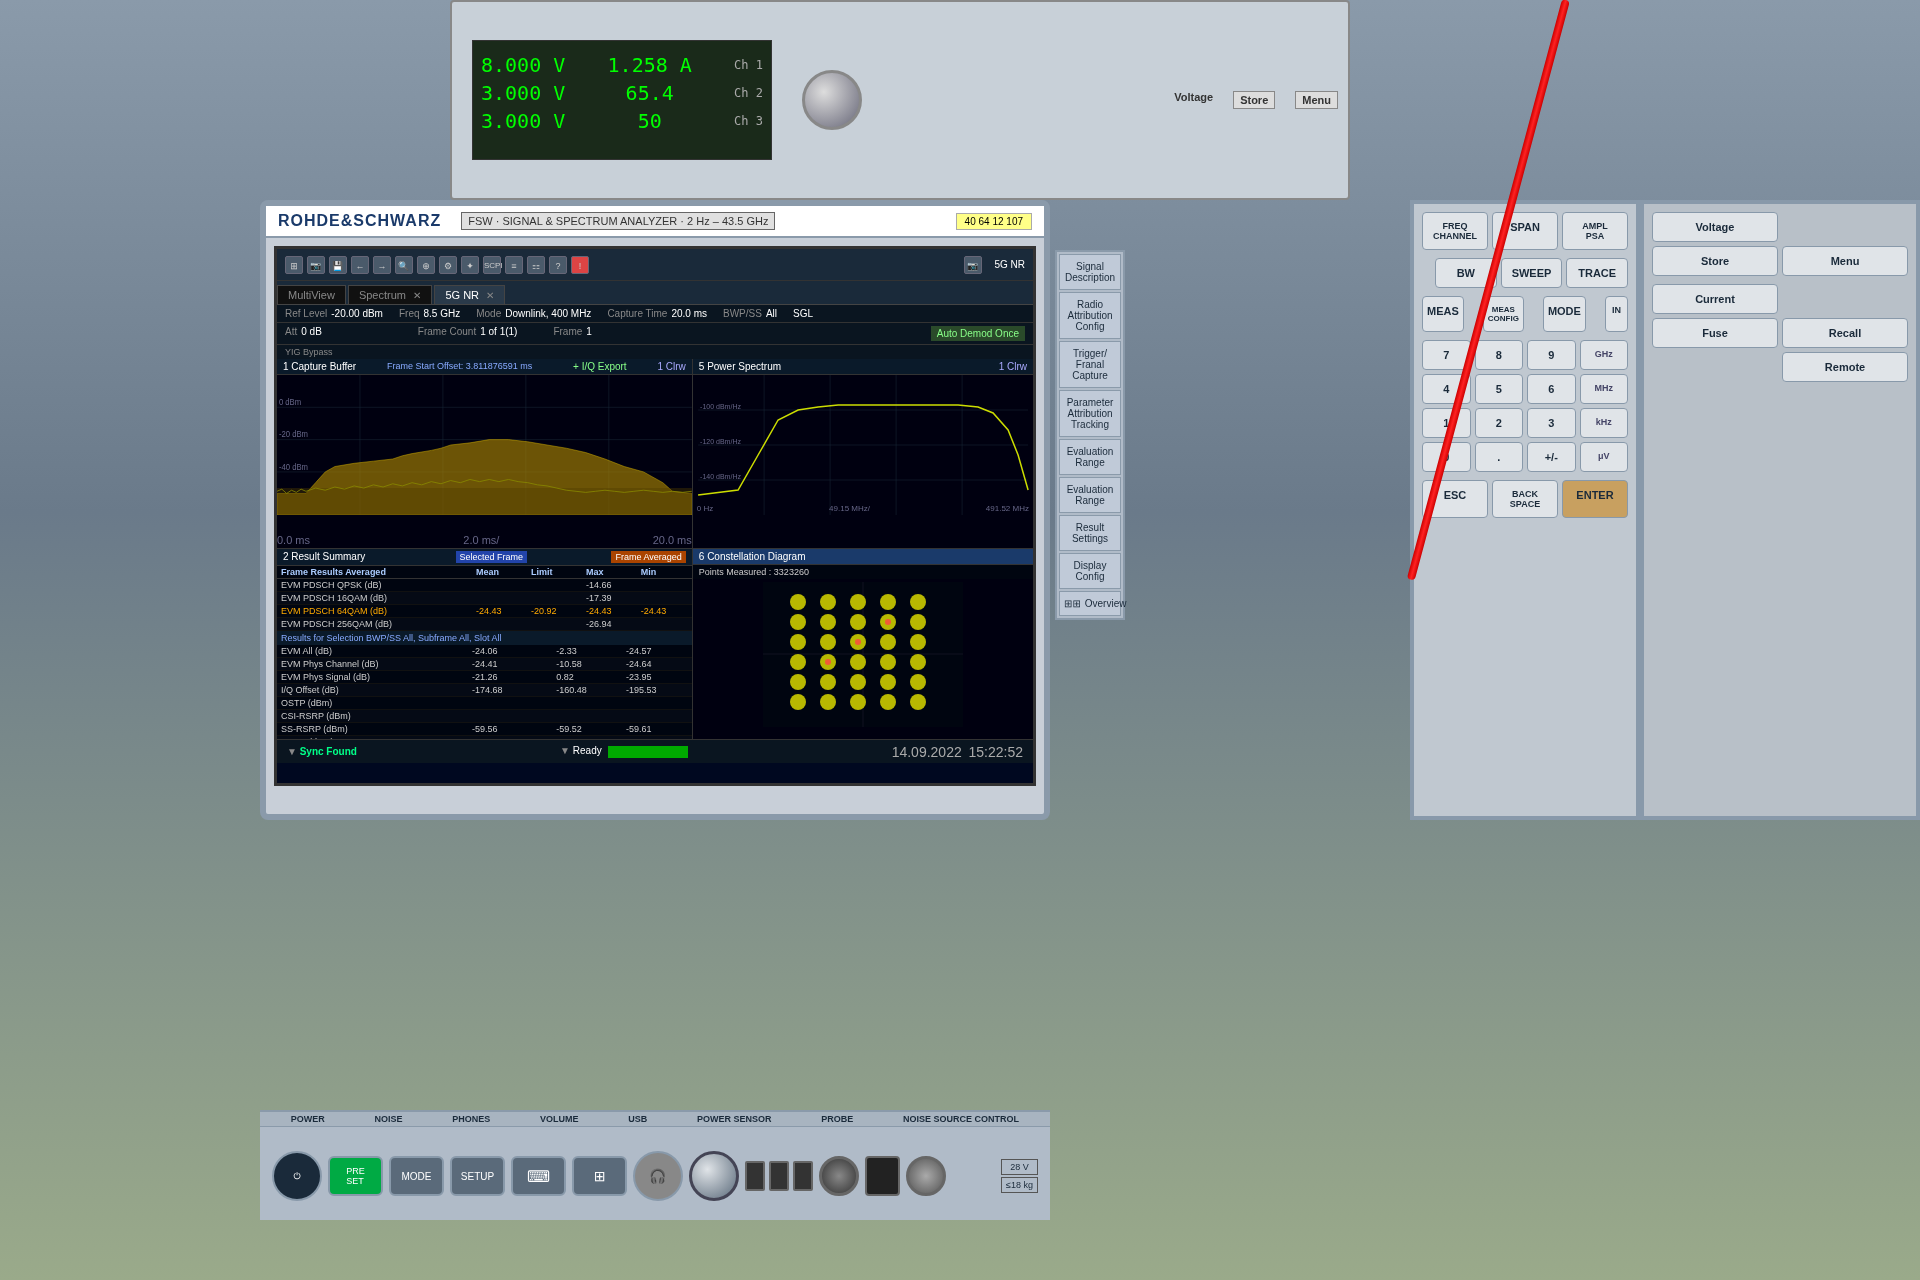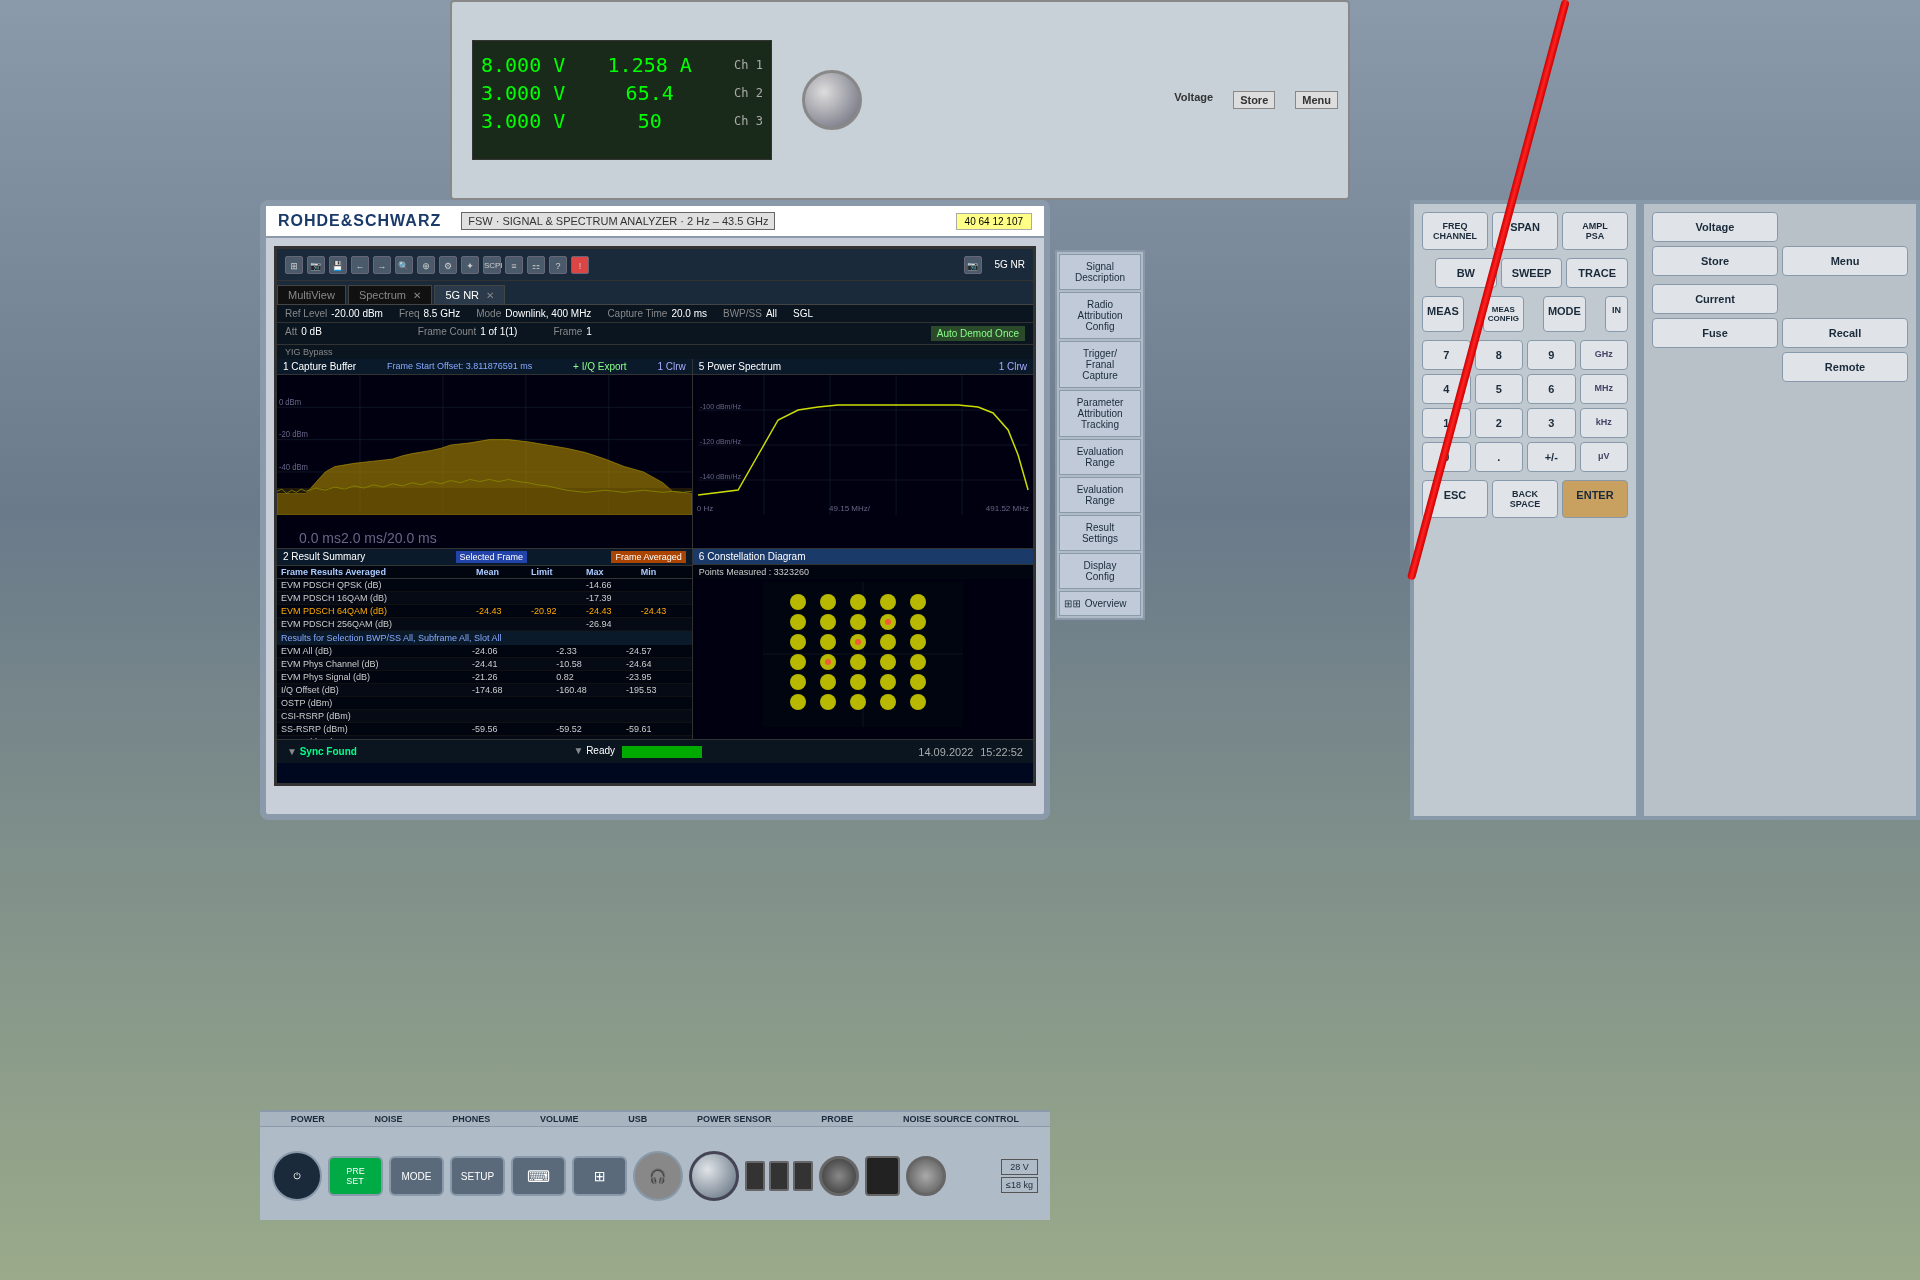--- a/index.html
+++ b/index.html
@@ -218,23 +218,23 @@
     .waveform-svg {
       width: 100%;
       height: 100%;
     }
 
     .waveform-axis {
       position: absolute;
       bottom: 0;
       left: 0; right: 0;
       display: flex;
-      justify-content: flex-start;
-      padding: 2px 22px;
-      font-size: 14px;
+      justify-content: space-between;
+      padding: 2px 0;
+      font-size: 11px;
       color: #668;
     }
 
     
     .panel-power {
       width: 45%;
       background: #000010;
       position: relative;
     }
 
@@ -329,21 +329,21 @@
       color: #00ff88;
       font-weight: bold;
     }
 
     .status-ready {
       color: #ffffff;
     }
 
     .status-date {
       color: #aaaaaa;
-      font-size: 11px;
+      font-size: 14px;
     }
 
     .side-btn {
       background: #c0cad8;
       border: 1px solid #8a9aaa;
       margin: 2px;
       padding: 6px 4px;
       font-size: 10px;
       text-align: center;
       color: #1a2a3a;
@@ -807,21 +807,21 @@
         <span style="background:#00aa00; width:80px; height:12px; display:inline-block; margin-left:4px; vertical-align:middle;"></span>
       </span>
       <span>
         <span class="status-date">14.09.2022</span>
         <span style="margin-left:4px;" class="status-date">15:22:52</span>
       </span>
     </div>
   </div>
 </div>
 
-<div style="position:absolute; top:250px; left:1055px; width:90px; background:#b0bbc8; border:2px solid #8a9aaa; z-index:15;">
+<div style="position:absolute; top:250px; left:1055px; width:70px; background:#b0bbc8; border:2px solid #8a9aaa; z-index:15;">
   <div class="side-btn">Signal
 Description</div>
   <div class="side-btn">Radio
 Attribution
 Config</div>
   <div class="side-btn">Trigger/<br>Franal<br>Capture</div>
   <div class="side-btn">Parameter<br>Attribution<br>Tracking</div>
   <div class="side-btn">Evaluation
 Range</div>
   <div class="side-btn">Evaluation<br>Range</div>

